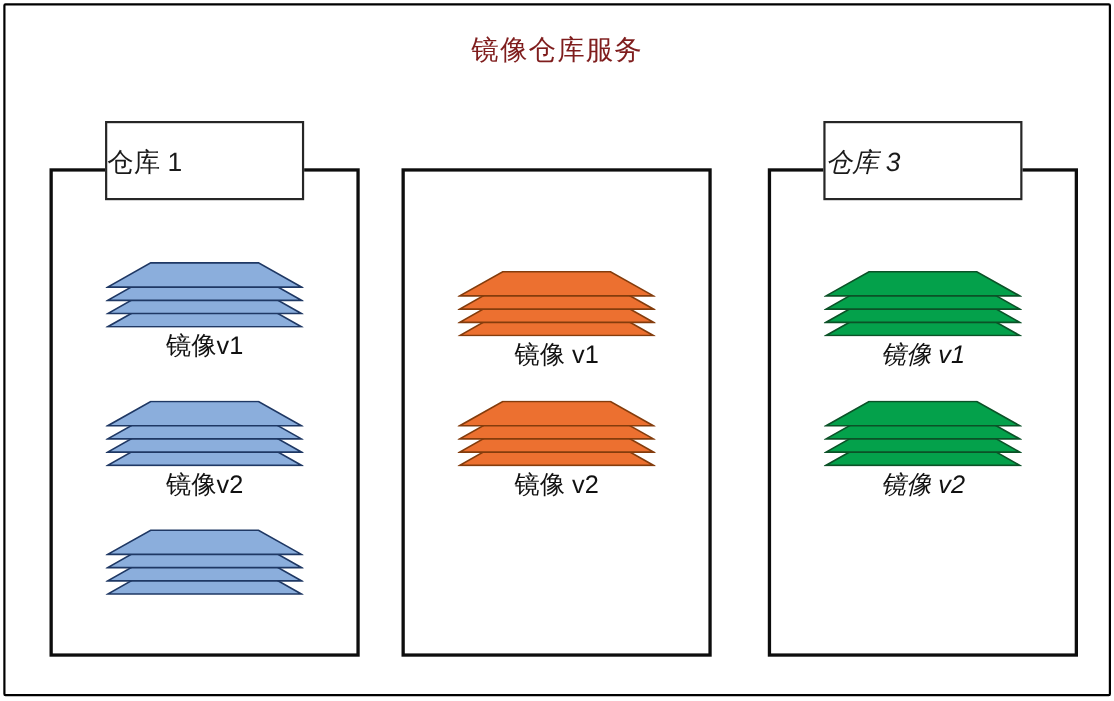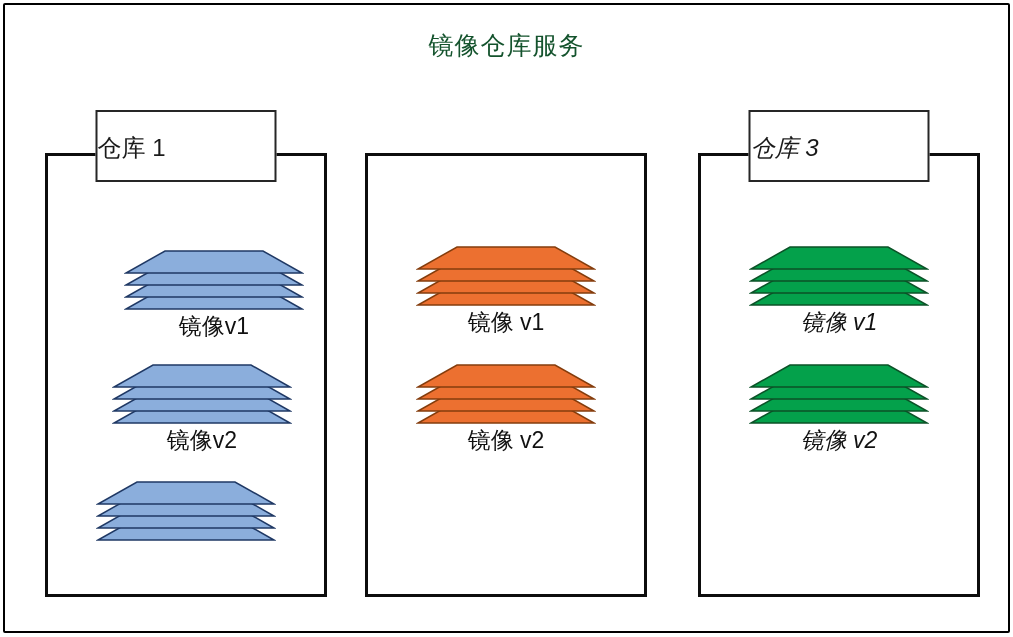--- a/index.html
+++ b/index.html
@@ -25,21 +25,21 @@
     border-radius: 2px;
     background: #ffffff;
   }
   .title {
     position: absolute;
     left: 0;
     top: 24px;
     width: 100%;
     text-align: center;
     font-size: 25px;
-    color: #14532d;
+    color: #7f1d1d;
     letter-spacing: 1px;
   }
   .repos {
     position: absolute;
     left: 0;
     top: 0;
     width: 100%;
     height: 100%;
   }
   .repo {
@@ -86,31 +86,31 @@
 </head>
 <body>
 
 <div class="stage">
   <div class="frame">
     <div class="title">镜像仓库服务</div>
     <div class="repos" id="repos">
   <div class="repo" style="left: 40px;">
     <div class="repo-label">仓库 1</div>
 
-  <div class="img-group" style="top: 94px; padding-left: 28px;">
+  <div class="img-group" style="top: 82px;">
     <svg width="180" height="60" viewBox="0 0 180 60" xmlns="http://www.w3.org/2000/svg">
               <polygon points="41,37 139,37 178,59 2,59" fill="#8BAEDC" stroke="#1F3864" stroke-width="1.5"></polygon>
               <polygon points="41,25 139,25 178,47 2,47" fill="#8BAEDC" stroke="#1F3864" stroke-width="1.5"></polygon>
               <polygon points="41,13 139,13 178,35 2,35" fill="#8BAEDC" stroke="#1F3864" stroke-width="1.5"></polygon>
               <polygon points="41,1 139,1 178,23 2,23" fill="#8BAEDC" stroke="#1F3864" stroke-width="1.5"></polygon>
             </svg>
     <div class="img-label">镜像v1</div>
   </div>
 
-  <div class="img-group" style="top: 208px; padding-left: 16px;">
+  <div class="img-group" style="top: 208px;">
     <svg width="180" height="60" viewBox="0 0 180 60" xmlns="http://www.w3.org/2000/svg">
               <polygon points="41,37 139,37 178,59 2,59" fill="#8BAEDC" stroke="#1F3864" stroke-width="1.5"></polygon>
               <polygon points="41,25 139,25 178,47 2,47" fill="#8BAEDC" stroke="#1F3864" stroke-width="1.5"></polygon>
               <polygon points="41,13 139,13 178,35 2,35" fill="#8BAEDC" stroke="#1F3864" stroke-width="1.5"></polygon>
               <polygon points="41,1 139,1 178,23 2,23" fill="#8BAEDC" stroke="#1F3864" stroke-width="1.5"></polygon>
             </svg>
     <div class="img-label">镜像v2</div>
   </div>
 
   <div class="img-group" style="top: 325px;">

